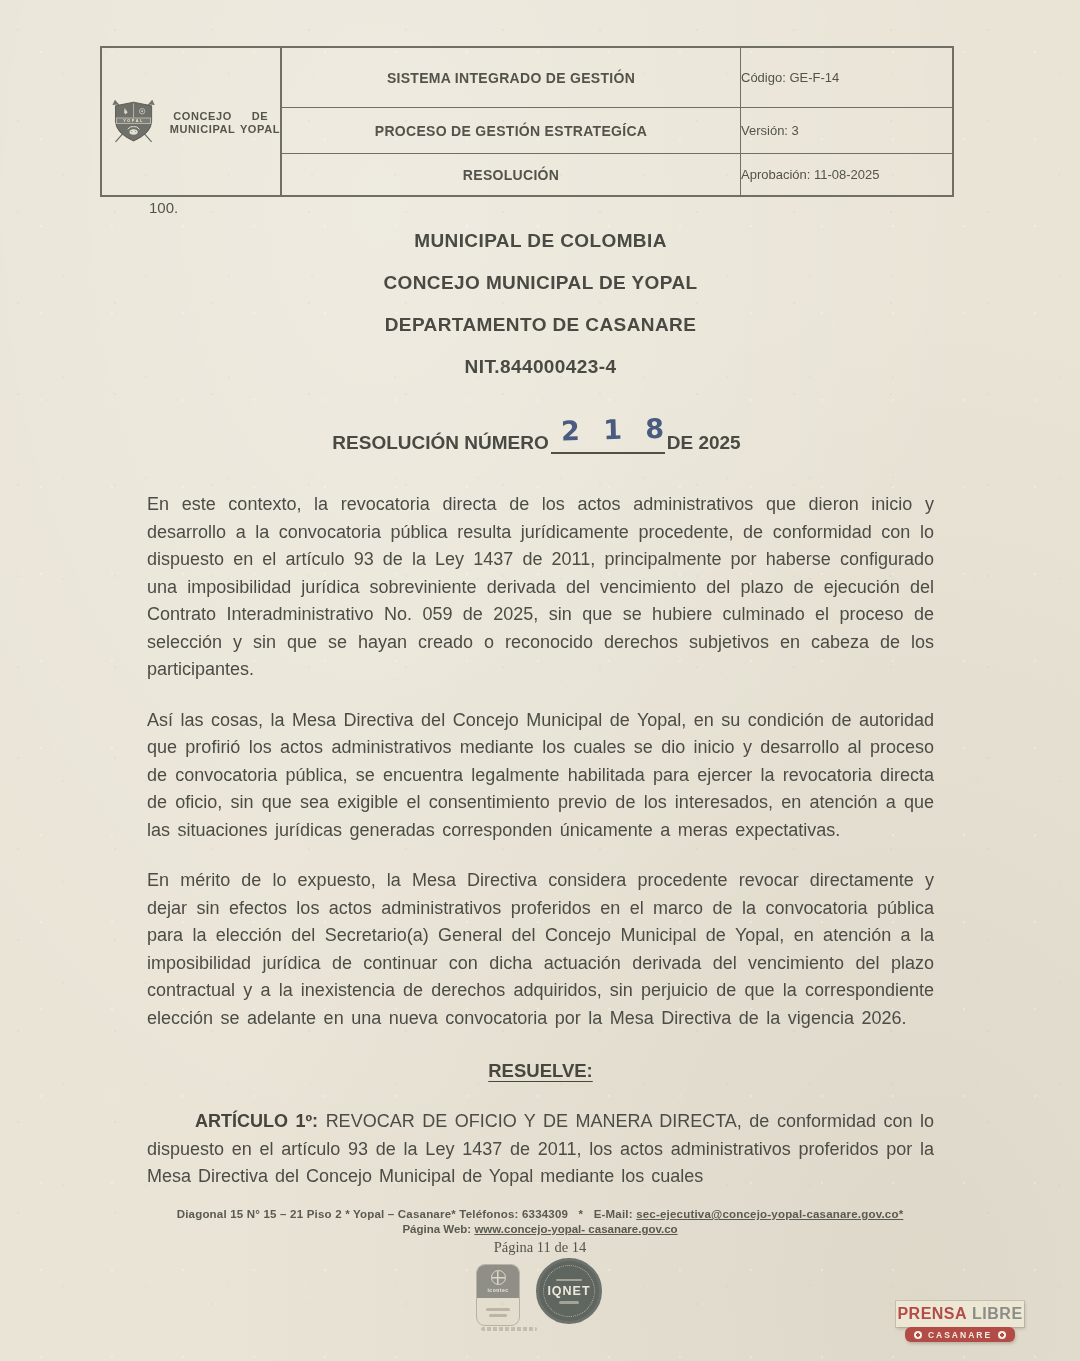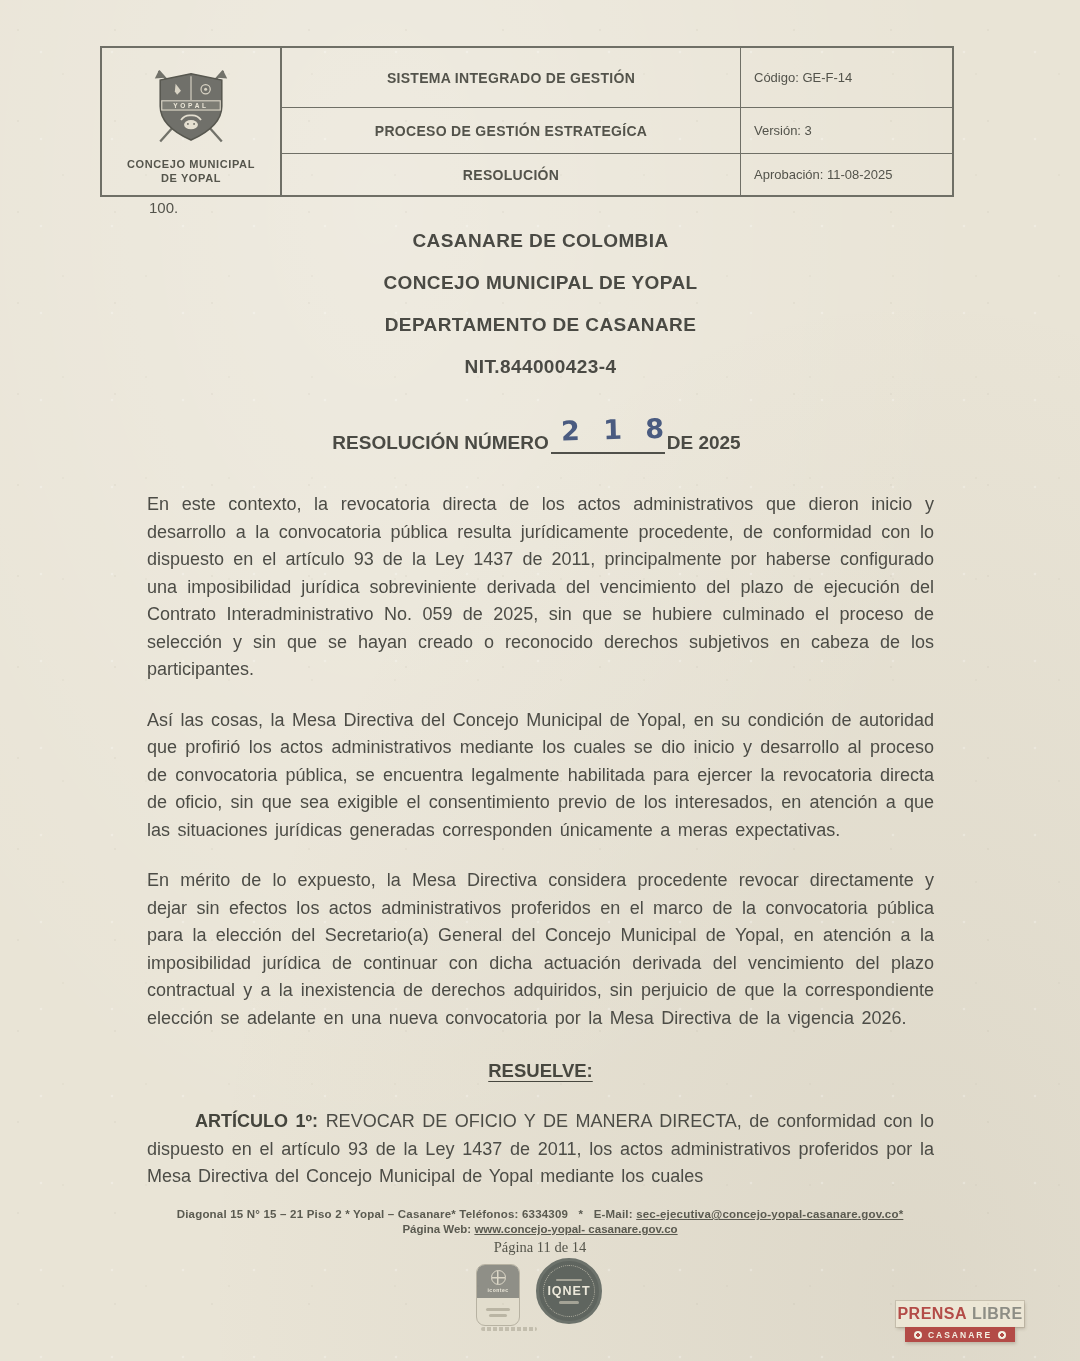--- a/index.html
+++ b/index.html
@@ -29,30 +29,30 @@
   }
 
   
   .hdr-table{
     position:absolute;left:100px;top:46px;width:854px;height:151px;
     border:2px solid #6f6f66;display:flex;box-sizing:border-box;
     background:transparent;
   }
   .logo-cell{
     width:180px;box-sizing:border-box;border-right:2px solid #6f6f66;
-    display:flex;flex-direction:column;align-items:center;justify-content:center;padding-top:2px;
+    display:flex;flex-direction:row;align-items:center;justify-content:center;padding-top:2px;
   }
   .logo-caption{font-weight:bold;font-size:11px;letter-spacing:.6px;color:#55554c;text-align:center;line-height:13px;margin-top:1px;}
   .hdr-rows{flex:1;display:grid;grid-template-rows:60px 46px 41px;}
   .hdr-row{display:flex;box-sizing:border-box;border-bottom:1.5px solid #6f6f66;}
   .hdr-row:last-child{border-bottom:none;}
   .hdr-center{flex:1;display:flex;align-items:center;justify-content:center;
     font-size:14px;font-weight:600;color:#53534b;letter-spacing:.3px;}
   .hdr-meta{width:212px;box-sizing:border-box;border-left:1.5px solid #6f6f66;
-    display:flex;align-items:center;padding-left:13px;font-size:13px;color:#53534b;}
+    display:flex;align-items:center;font-size:13px;color:#53534b;}
 
   .margin-note{position:absolute;left:149px;top:199px;font-size:15px;color:#54544c;}
 
   
   .title-block{
     position:absolute;left:147px;top:230px;width:787px;
     display:flex;flex-direction:column;align-items:center;row-gap:20px;
   }
   .title-line{font-weight:bold;font-size:19px;color:#4a4a44;letter-spacing:.4px;}
 
@@ -129,20 +129,21 @@
   .wm-top{
     background:#ece6d5;box-shadow:0 0 0 1px rgba(160,150,130,.35), 1px 2px 3px rgba(90,80,60,.25);
     height:26px;display:flex;align-items:center;justify-content:center;column-gap:5px;
   }
   .wm-word1{color:#b34b47;font-weight:bold;font-size:16px;letter-spacing:.5px;}
   .wm-word2{color:#8d8d85;font-weight:bold;font-size:16px;letter-spacing:.5px;}
   .wm-band{
     margin:0 auto;width:110px;height:15px;background:#b34b47;
     display:flex;align-items:center;justify-content:center;column-gap:6px;
     box-shadow:1px 2px 3px rgba(90,80,60,.25);
+    border-radius:6px;
   }
   .wm-band-text{color:#f3efe2;font-weight:bold;font-size:8.5px;letter-spacing:2px;}
   .ring-dot{width:8px;height:8px;border-radius:50%;
     background:radial-gradient(circle,#b34b47 0 1.6px,#f3efe2 1.7px);}
 </style>
 </head>
 <body>
 
 <div class="page">
 
@@ -182,21 +183,21 @@
       <div class="hdr-row">
         <div class="hdr-center">RESOLUCIÓN</div>
         <div class="hdr-meta">Aprobación: 11-08-2025</div>
       </div>
     </div>
   </div>
 
   <div class="margin-note">100.</div>
 
   <div class="title-block">
-    <div class="title-line">CASANARE DE COLOMBIA</div>
+    <div class="title-line">MUNICIPAL DE COLOMBIA</div>
     <div class="title-line">CONCEJO MUNICIPAL DE YOPAL</div>
     <div class="title-line">DEPARTAMENTO DE CASANARE</div>
     <div class="title-line">NIT.844000423-4</div>
   </div>
 
   <div class="res-line">
     <span>RESOLUCIÓN NÚMERO</span>
     <span class="res-blank">
       <span class="res-number">2 1 8</span>
     </span>

